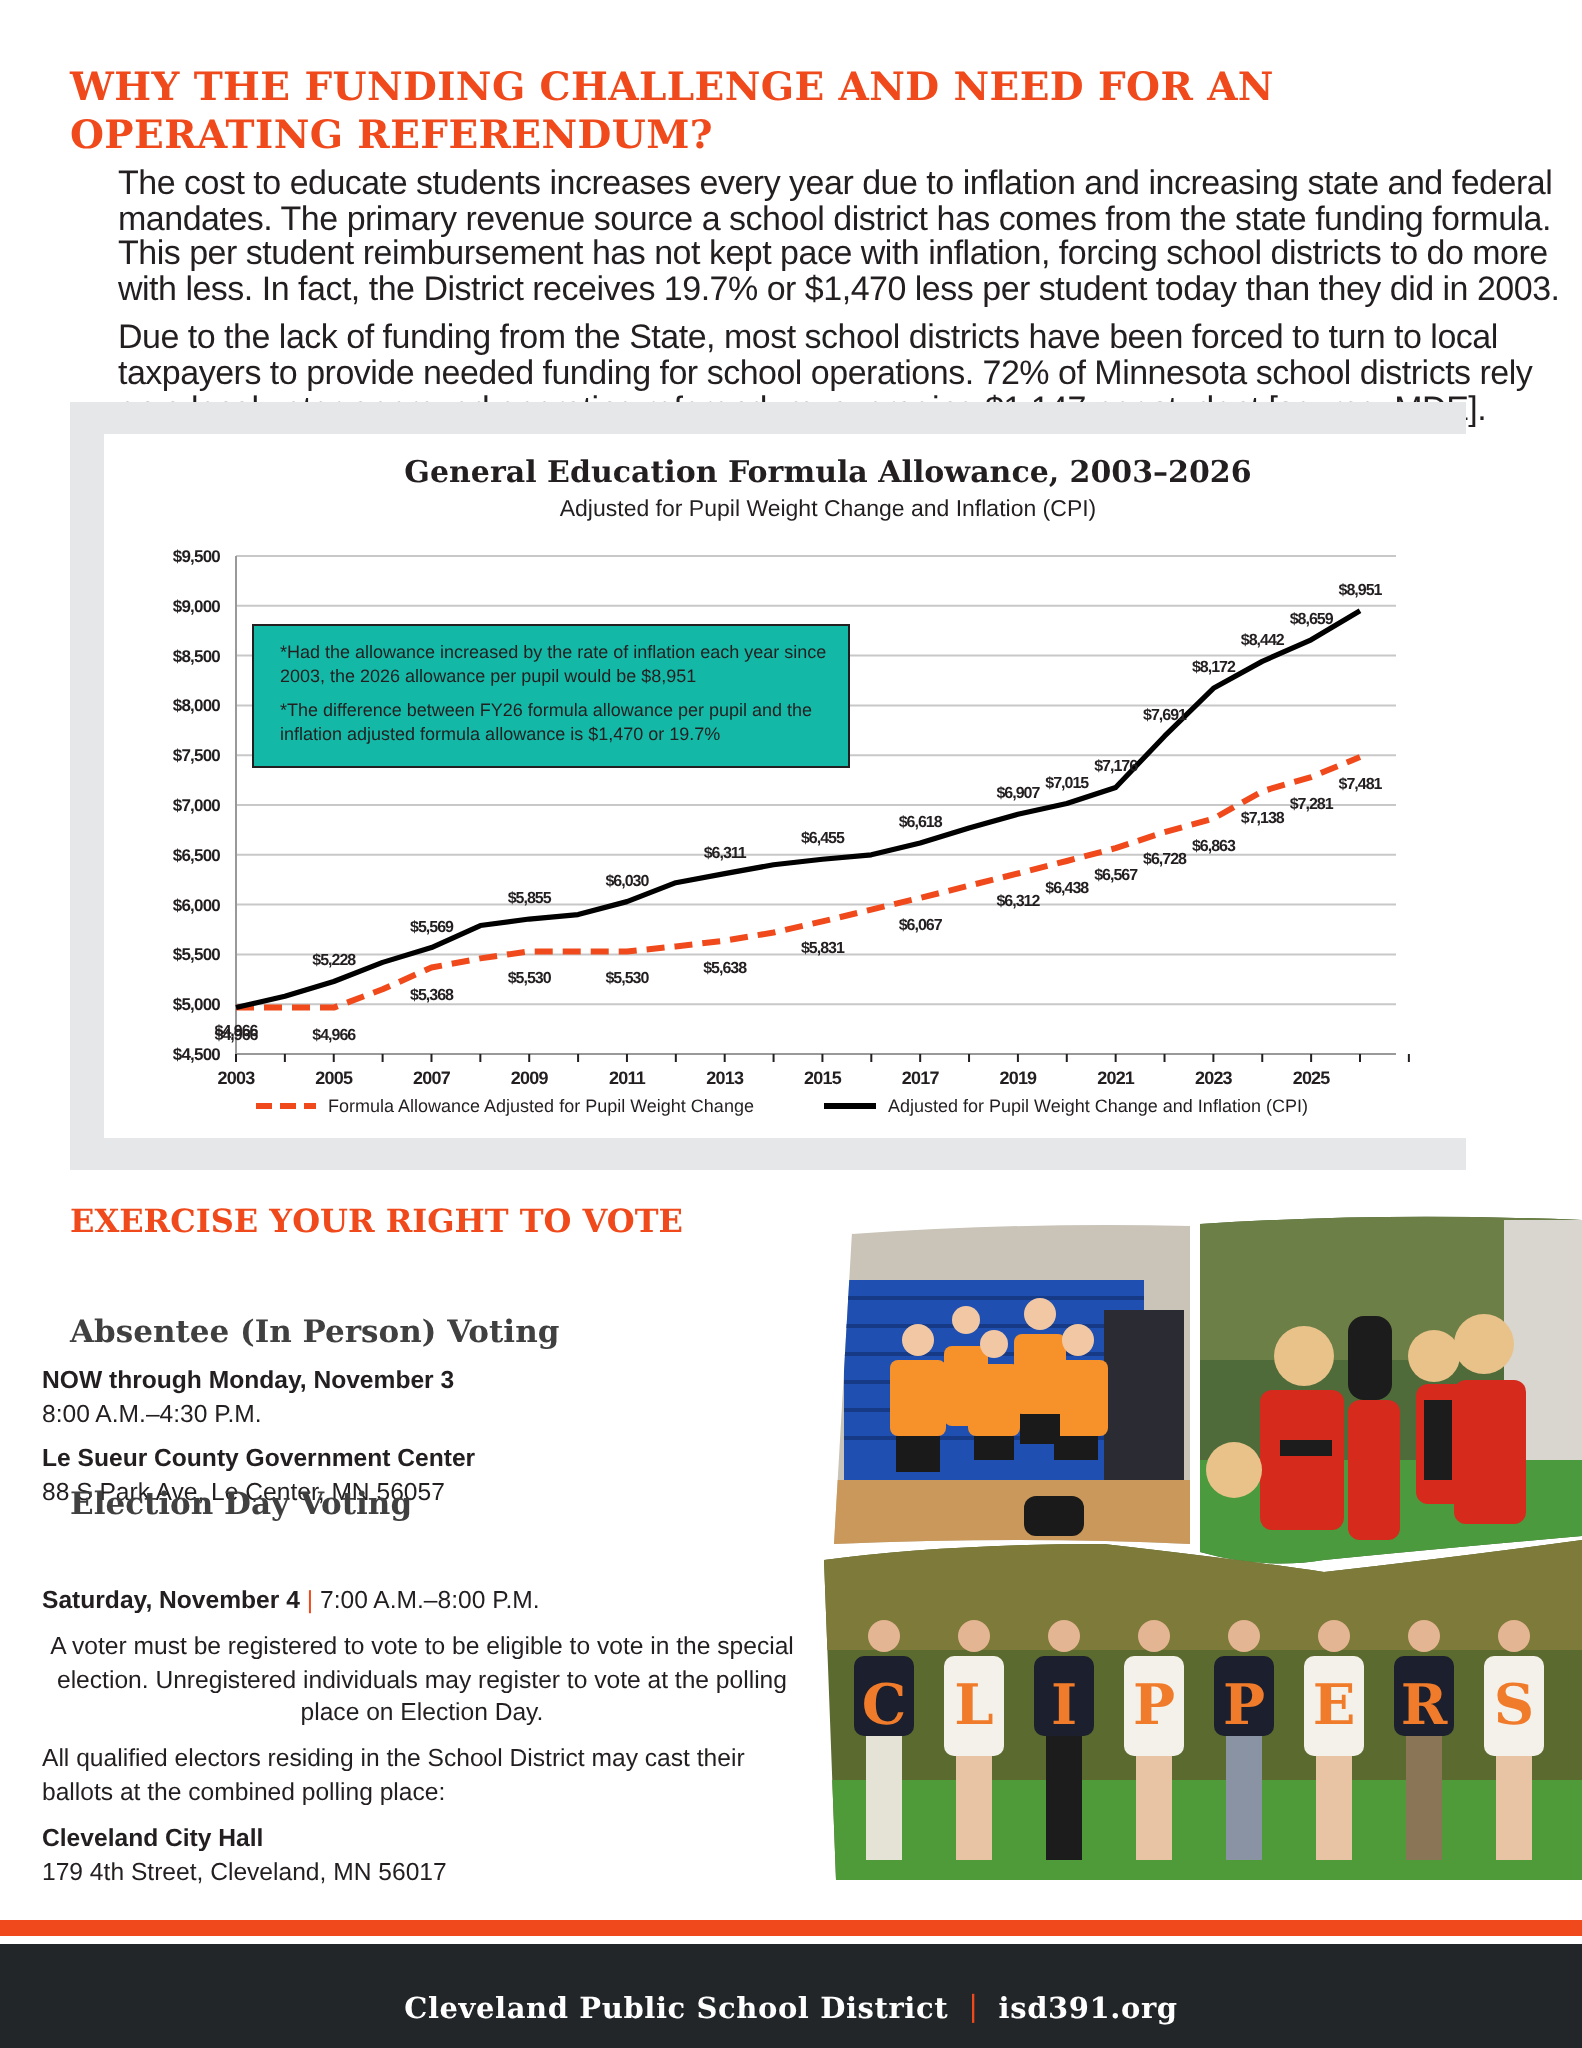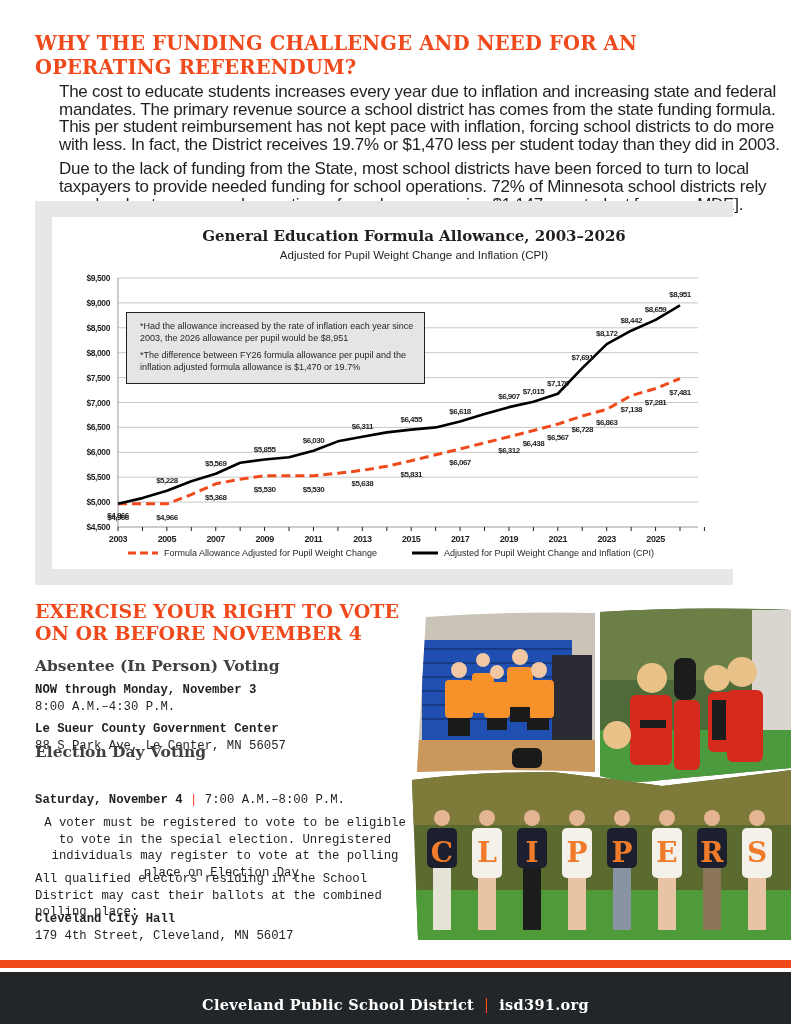--- a/index.html
+++ b/index.html
@@ -12,26 +12,26 @@
     color: #f04a1c; letter-spacing: 0.2px; text-transform: uppercase;
   }
   .intro { position: absolute; left: 23px; top: 83px; width: 725px; font-size: 17px; line-height: 17.6px; color: #231f20; letter-spacing: -0.25px; margin-left: 36px; }
   .intro p { margin-bottom: 7px; }
 
   .chart-frame { position: absolute; left: 35px; top: 201px; width: 698px; height: 384px; background: #e6e7e8; }
   .chart-inner { position: absolute; left: 17px; top: 16px; width: 724px; height: 352px; background: #ffffff; }
   .chart-title { position: absolute; left: 0; top: 10px; width: 100%; text-align: center; font-family: "DejaVu Serif", serif; font-weight: bold; font-size: 15px; color: #231f20; }
   .chart-sub { position: absolute; left: 0; top: 32px; width: 100%; text-align: center; font-size: 11.5px; color: #231f20; }
   svg.chart { position: absolute; left: 0; top: 0; }
-  .note-box { position: absolute; left: 74px; top: 95px; width: 299px; height: 72px; border: 1.5px solid #231f20; background: #e5e5e5; padding: 8px 10px 0 13px; font-size: 9px; line-height: 11.5px; color: #231f20; }
+  .note-box { position: absolute; left: 74px; top: 95px; width: 299px; height: 72px; border: 1.5px solid #231f20; background: #14b8a6; padding: 8px 10px 0 13px; font-size: 9px; line-height: 11.5px; color: #231f20; }
   .note-box p { margin-bottom: 6px; }
 
-  .h2 { position: absolute; left: 35px; top: 600px; width: 380px; font-family: "DejaVu Serif", serif; font-weight: bold; font-size: 19px; line-height: 22px; color: #f04a1c; text-transform: uppercase; }
+  .h2 { position: absolute; left: 35px; top: 600px; width: 380px; font-family: "DejaVu Serif", serif; font-weight: bold; font-size: 16px; line-height: 22px; color: #f04a1c; text-transform: uppercase; }
   .h3 { position: absolute; left: 35px; font-family: "DejaVu Serif", serif; font-weight: bold; font-size: 15.5px; color: #404040; }
-  .txt { position: absolute; left: 35px; width: 380px; font-size: 12.3px; line-height: 16.5px; color: #231f20; font-family: Liberation Mono, monospace; }
+  .txt { position: absolute; left: 21px; width: 380px; font-size: 12.3px; line-height: 16.5px; color: #231f20; }
   .bold { font-weight: bold; }
   .sep { color: #f04a1c; font-weight: normal; }
 
   .photos { position: absolute; left: 412px; top: 600px; width: 379px; height: 345px; }
 
   .stripe-orange { position: absolute; left: 0; top: 960px; width: 791px; height: 8px; background: #f04a1c; }
   .stripe-white { position: absolute; left: 0; top: 968px; width: 791px; height: 4px; background: #ffffff; }
   .footer { position: absolute; left: 0; top: 972px; width: 791px; height: 64px; background: #232628; display: flex; align-items: center; justify-content: center; }
   .footer span { font-family: "DejaVu Serif", serif; font-weight: bold; font-size: 14.5px; color: #ffffff; letter-spacing: 0.3px; }
   .footer .bar { color: #f04a1c; margin: 0 10px; font-weight: normal; }
@@ -203,21 +203,20 @@
       </svg>
     <div class="note-box">
       <p>*Had the allowance increased by the rate of inflation each year since 2003, the 2026 allowance per pupil would be $8,951</p>
       <p>*The difference between FY26 formula allowance per pupil and the inflation adjusted formula allowance is $1,470 or 19.7%</p>
     </div>
   </div>
 </div>
 
 <div class="h2">
   <div>EXERCISE YOUR RIGHT TO VOTE</div>
-  <div>ON OR BEFORE NOVEMBER 4</div>
 </div>
 
 <div class="h3" style="top:656px;">Absentee (In Person) Voting</div>
 <div class="txt" style="top:682px;">
   <div class="bold">NOW through Monday, November 3</div>
   <div>8:00 A.M.–4:30 P.M.</div>
 </div>
 <div class="txt" style="top:721px;">
   <div class="bold">Le Sueur County Government Center</div>
   <div>88 S Park Ave, Le Center, MN 56057</div>

